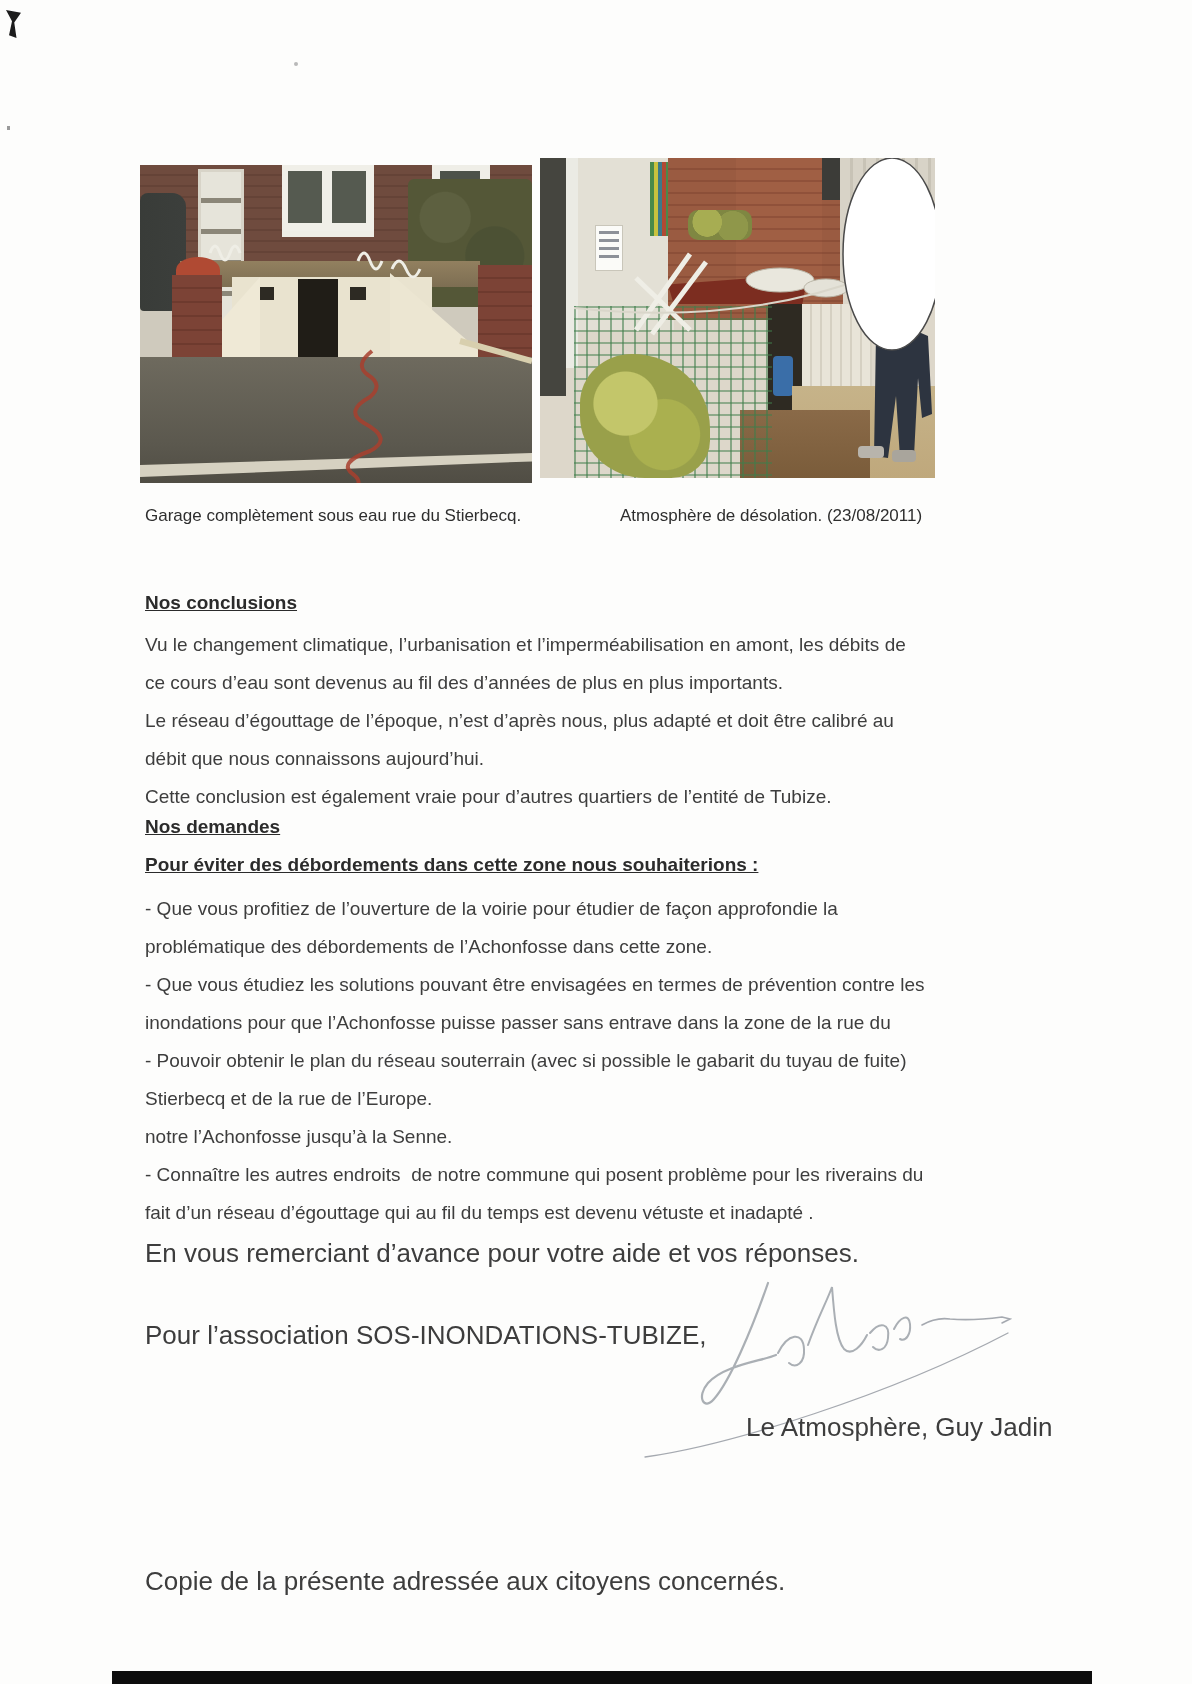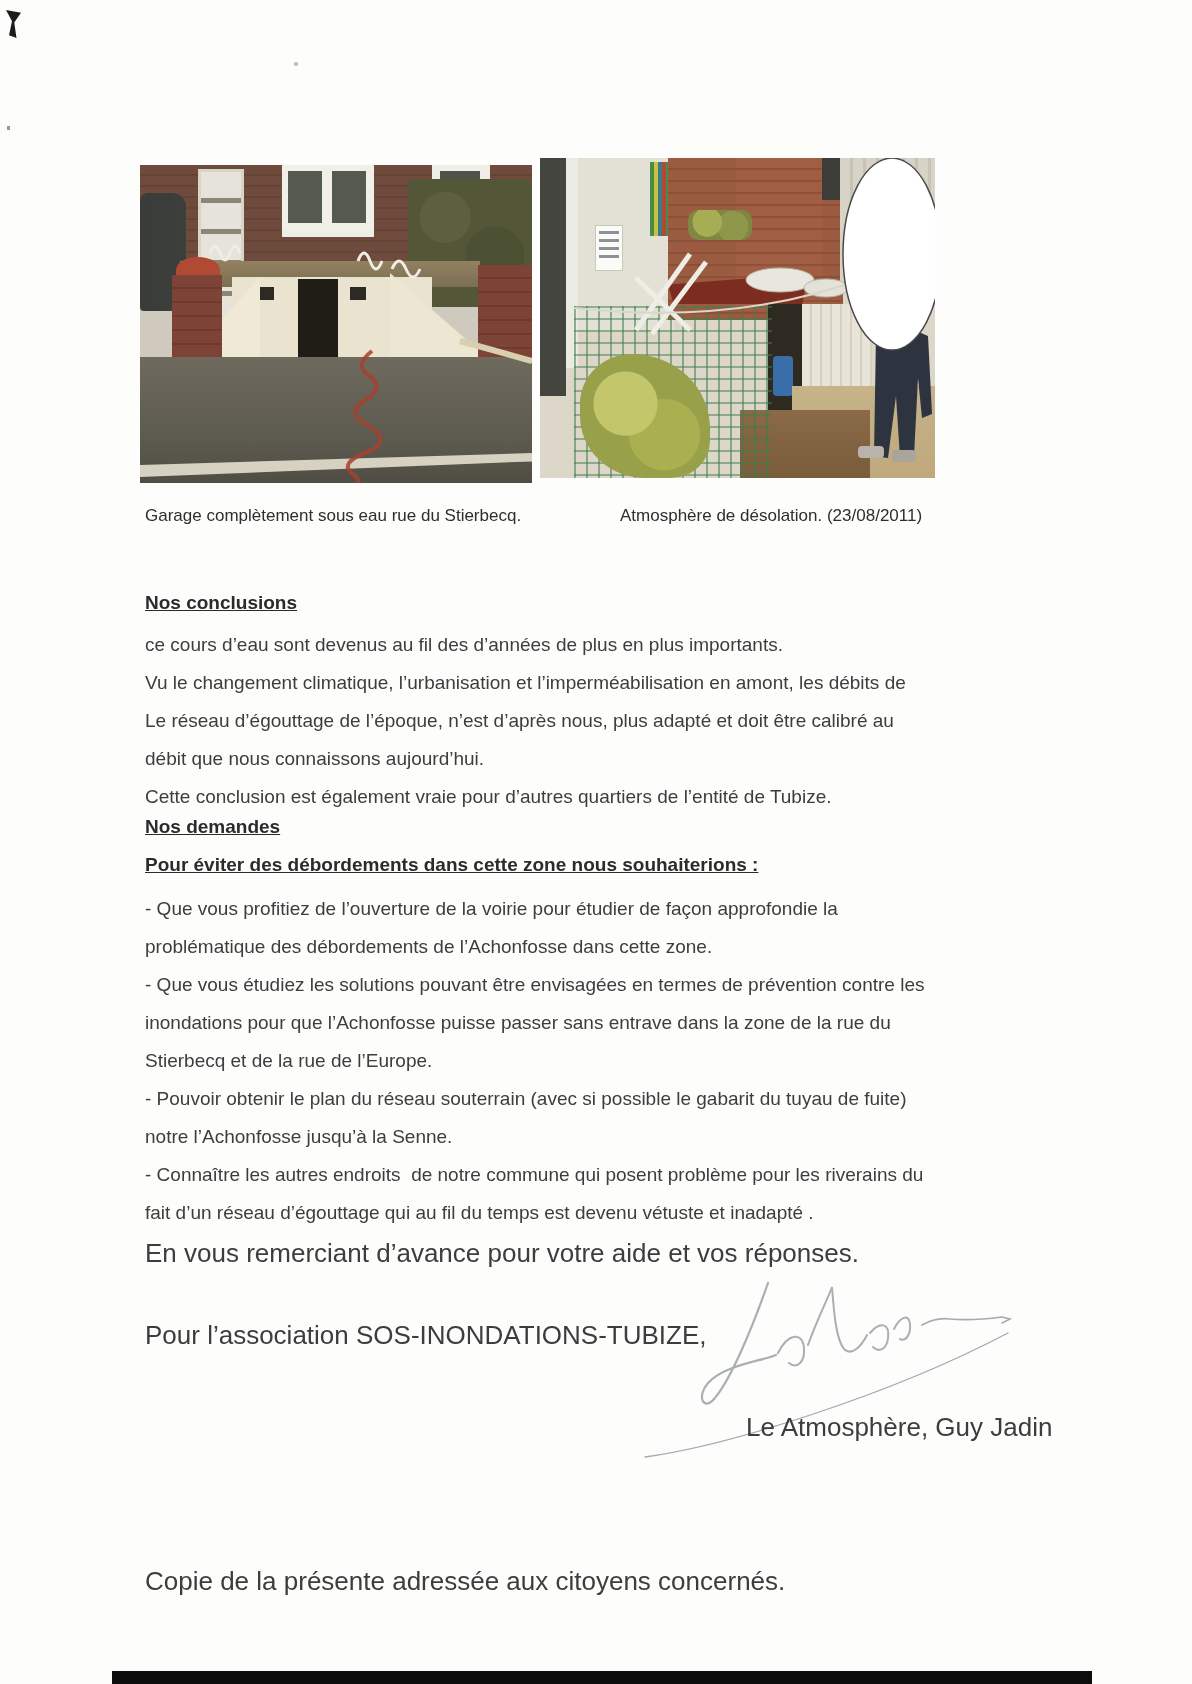--- a/index.html
+++ b/index.html
@@ -175,36 +175,36 @@
 
       <ellipse cx="352" cy="96" rx="49" ry="96" fill="#ffffff" stroke="#4a4a4a" stroke-width="1.5"></ellipse>
     </svg>
   </div>
 
   <div class="caption" style="left:145px;top:506px;">Garage complètement sous eau rue du Stierbecq.</div>
   <div class="caption" style="left:620px;top:506px;">Atmosphère de désolation. (23/08/2011)</div>
 
   <div class="h-underline" style="left:145px;top:592px;">Nos conclusions</div>
   <div class="block" style="top:626px;">
+    <div class="bodyline">Vu le changement climatique, l’urbanisation et l’imperméabilisation en amont, les débits de</div>
     <div class="bodyline">ce cours d’eau sont devenus au fil des d’années de plus en plus importants.</div>
-    <div class="bodyline">Vu le changement climatique, l’urbanisation et l’imperméabilisation en amont, les débits de</div>
     <div class="bodyline">Le réseau d’égouttage de l’époque, n’est d’après nous, plus adapté et doit être calibré au</div>
     <div class="bodyline">débit que nous connaissons aujourd’hui.</div>
     <div class="bodyline">Cette conclusion est également vraie pour d’autres quartiers de l’entité de Tubize.</div>
   </div>
 
   <div class="h-underline" style="left:145px;top:816px;">Nos demandes</div>
   <div class="h-underline" style="left:145px;top:854px;">Pour éviter des débordements dans cette zone nous souhaiterions :</div>
   <div class="block" style="top:890px;">
     <div class="bodyline">- Que vous profitiez de l’ouverture de la voirie pour étudier de façon approfondie la</div>
     <div class="bodyline">problématique des débordements de l’Achonfosse dans cette zone.</div>
     <div class="bodyline">- Que vous étudiez les solutions pouvant être envisagées en termes de prévention contre les</div>
     <div class="bodyline">inondations pour que l’Achonfosse puisse passer sans entrave dans la zone de la rue du</div>
+    <div class="bodyline">- Pouvoir obtenir le plan du réseau souterrain (avec si possible le gabarit du tuyau de fuite)</div>
     <div class="bodyline">Stierbecq et de la rue de l’Europe.</div>
-    <div class="bodyline">- Pouvoir obtenir le plan du réseau souterrain (avec si possible le gabarit du tuyau de fuite)</div>
     <div class="bodyline">notre l’Achonfosse jusqu’à la Senne.</div>
     <div class="bodyline">- Connaître les autres endroits  de notre commune qui posent problème pour les riverains du</div>
     <div class="bodyline">fait d’un réseau d’égouttage qui au fil du temps est devenu vétuste et inadapté .</div>
   </div>
 
   <div class="plain" style="left:145px;top:1238px;">En vous remerciant d’avance pour votre aide et vos réponses.</div>
   <div class="plain" style="left:145px;top:1320px;text-align:center;">Pour l’association SOS-INONDATIONS-TUBIZE,</div>
 
   <svg class="abs" style="left:610px;top:1245px;" width="420" height="230" viewBox="0 0 420 230">
     <g stroke="#8e949c" fill="none" stroke-linecap="round">

